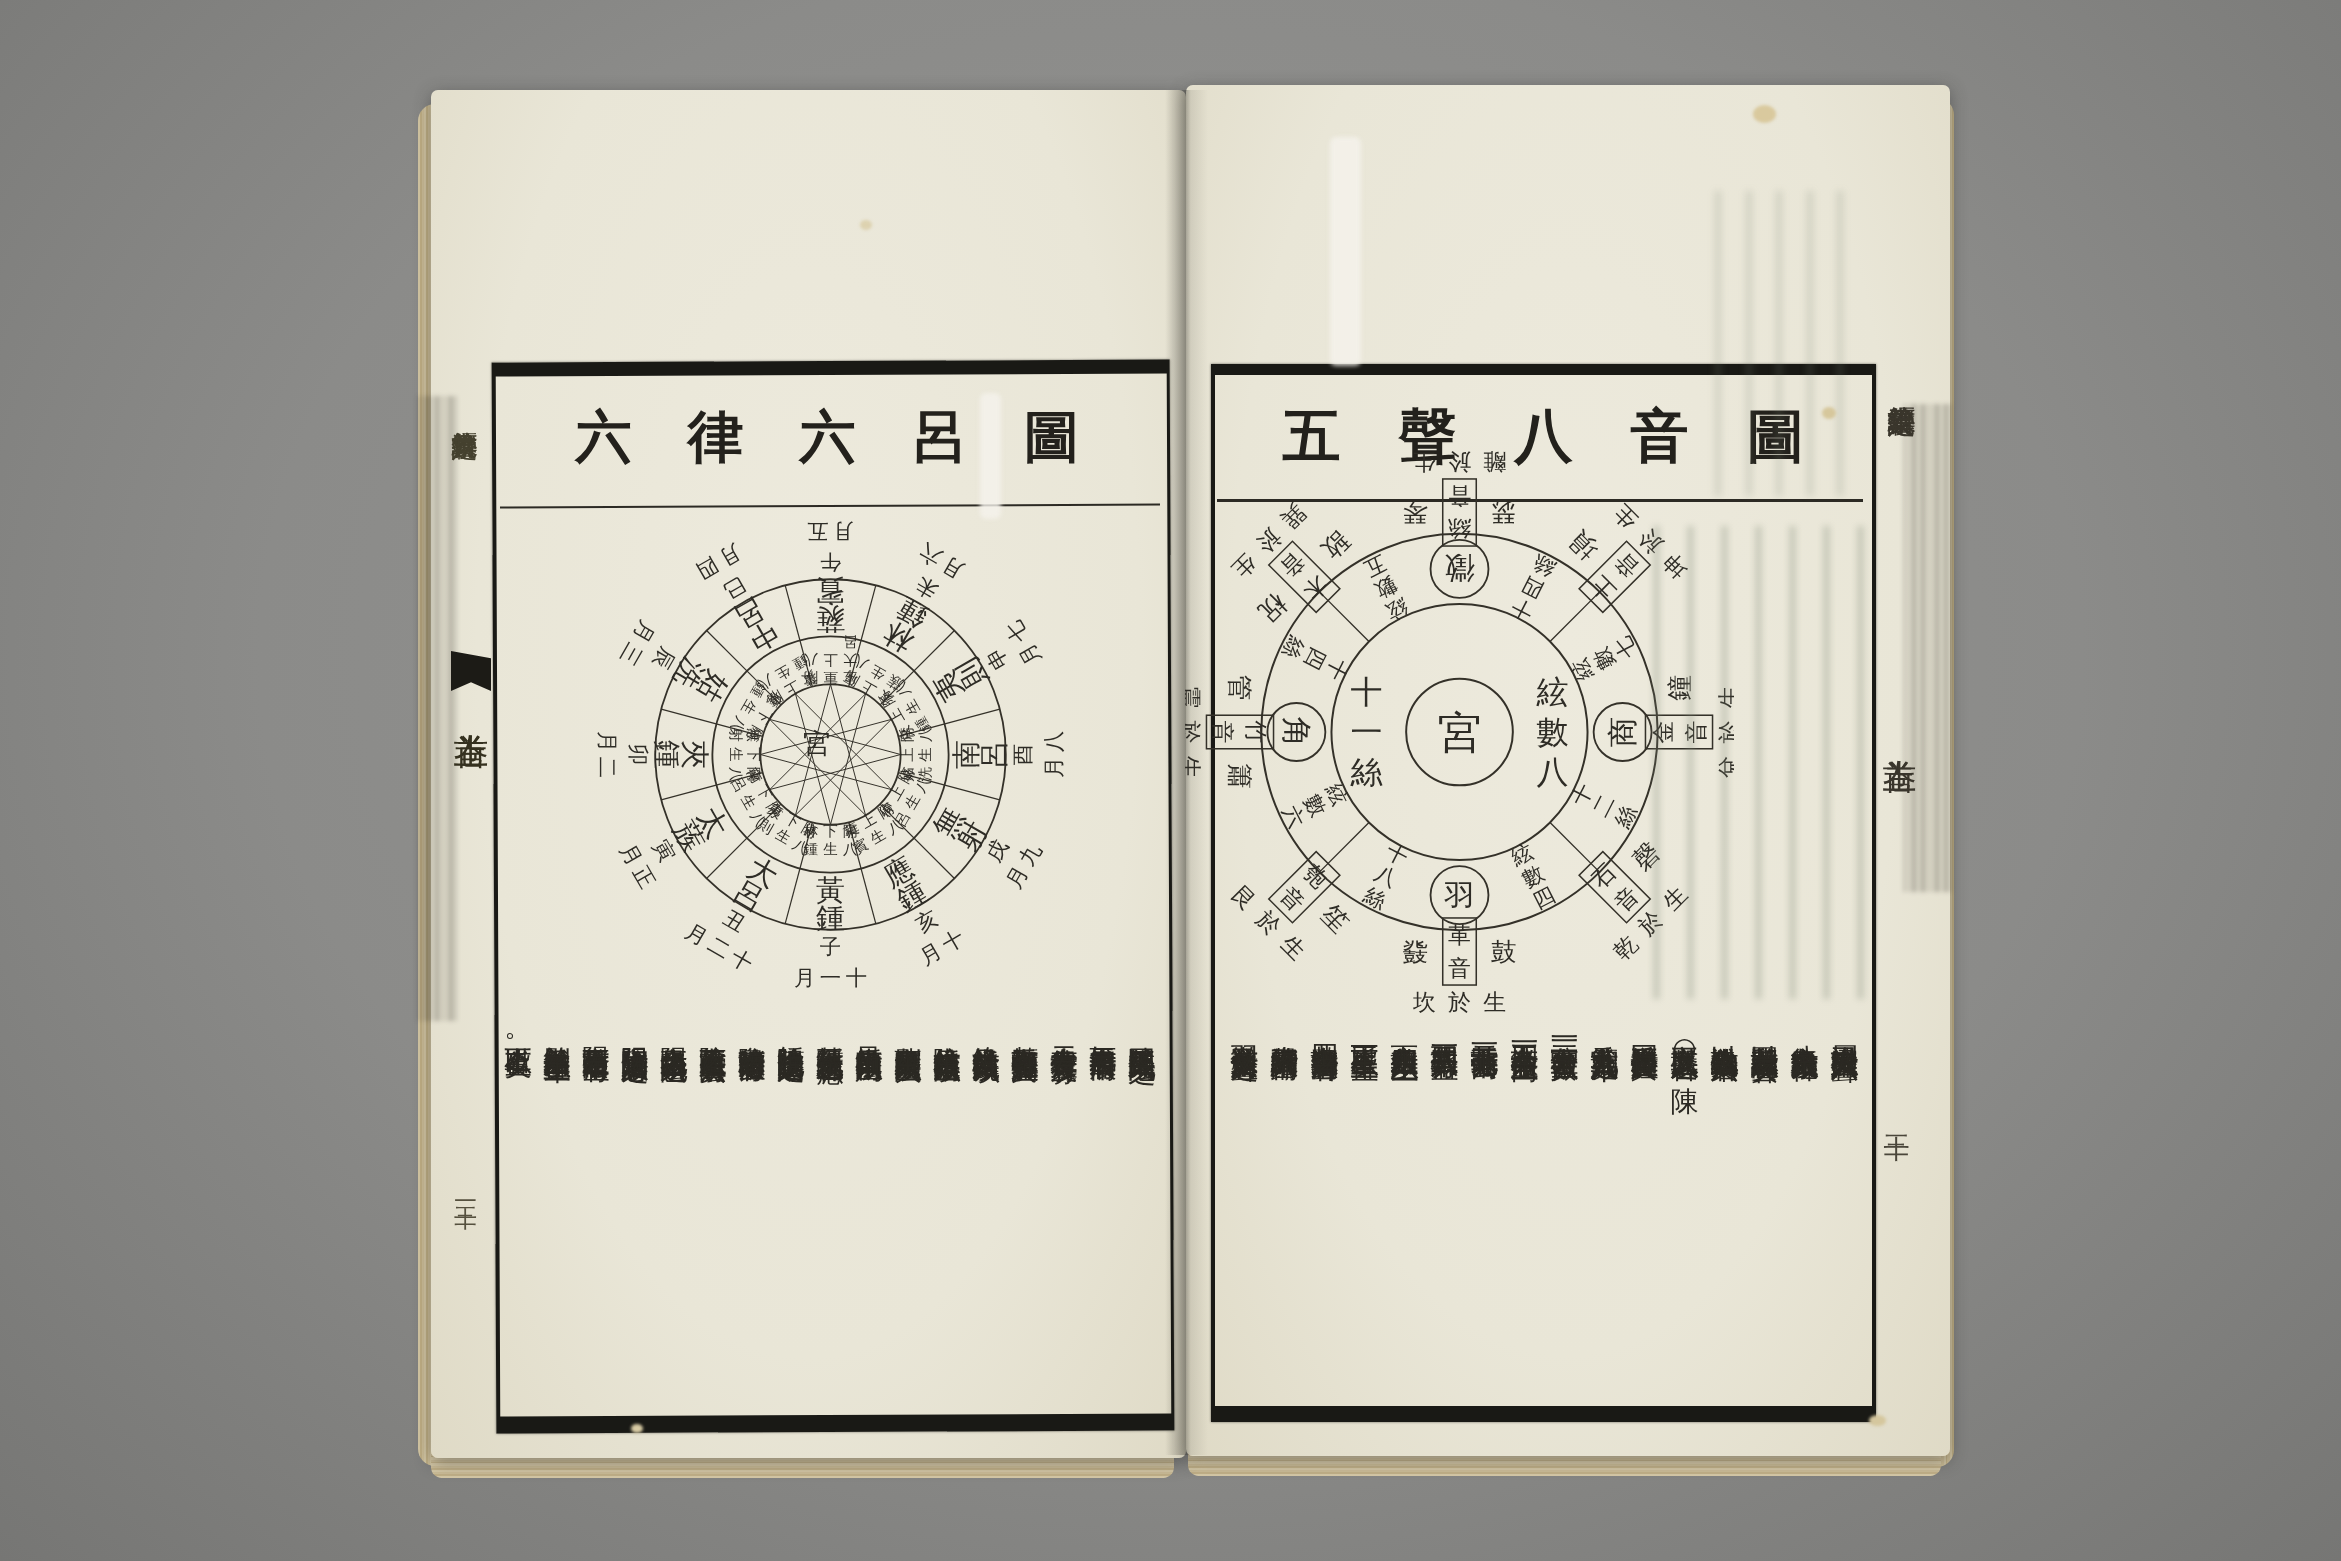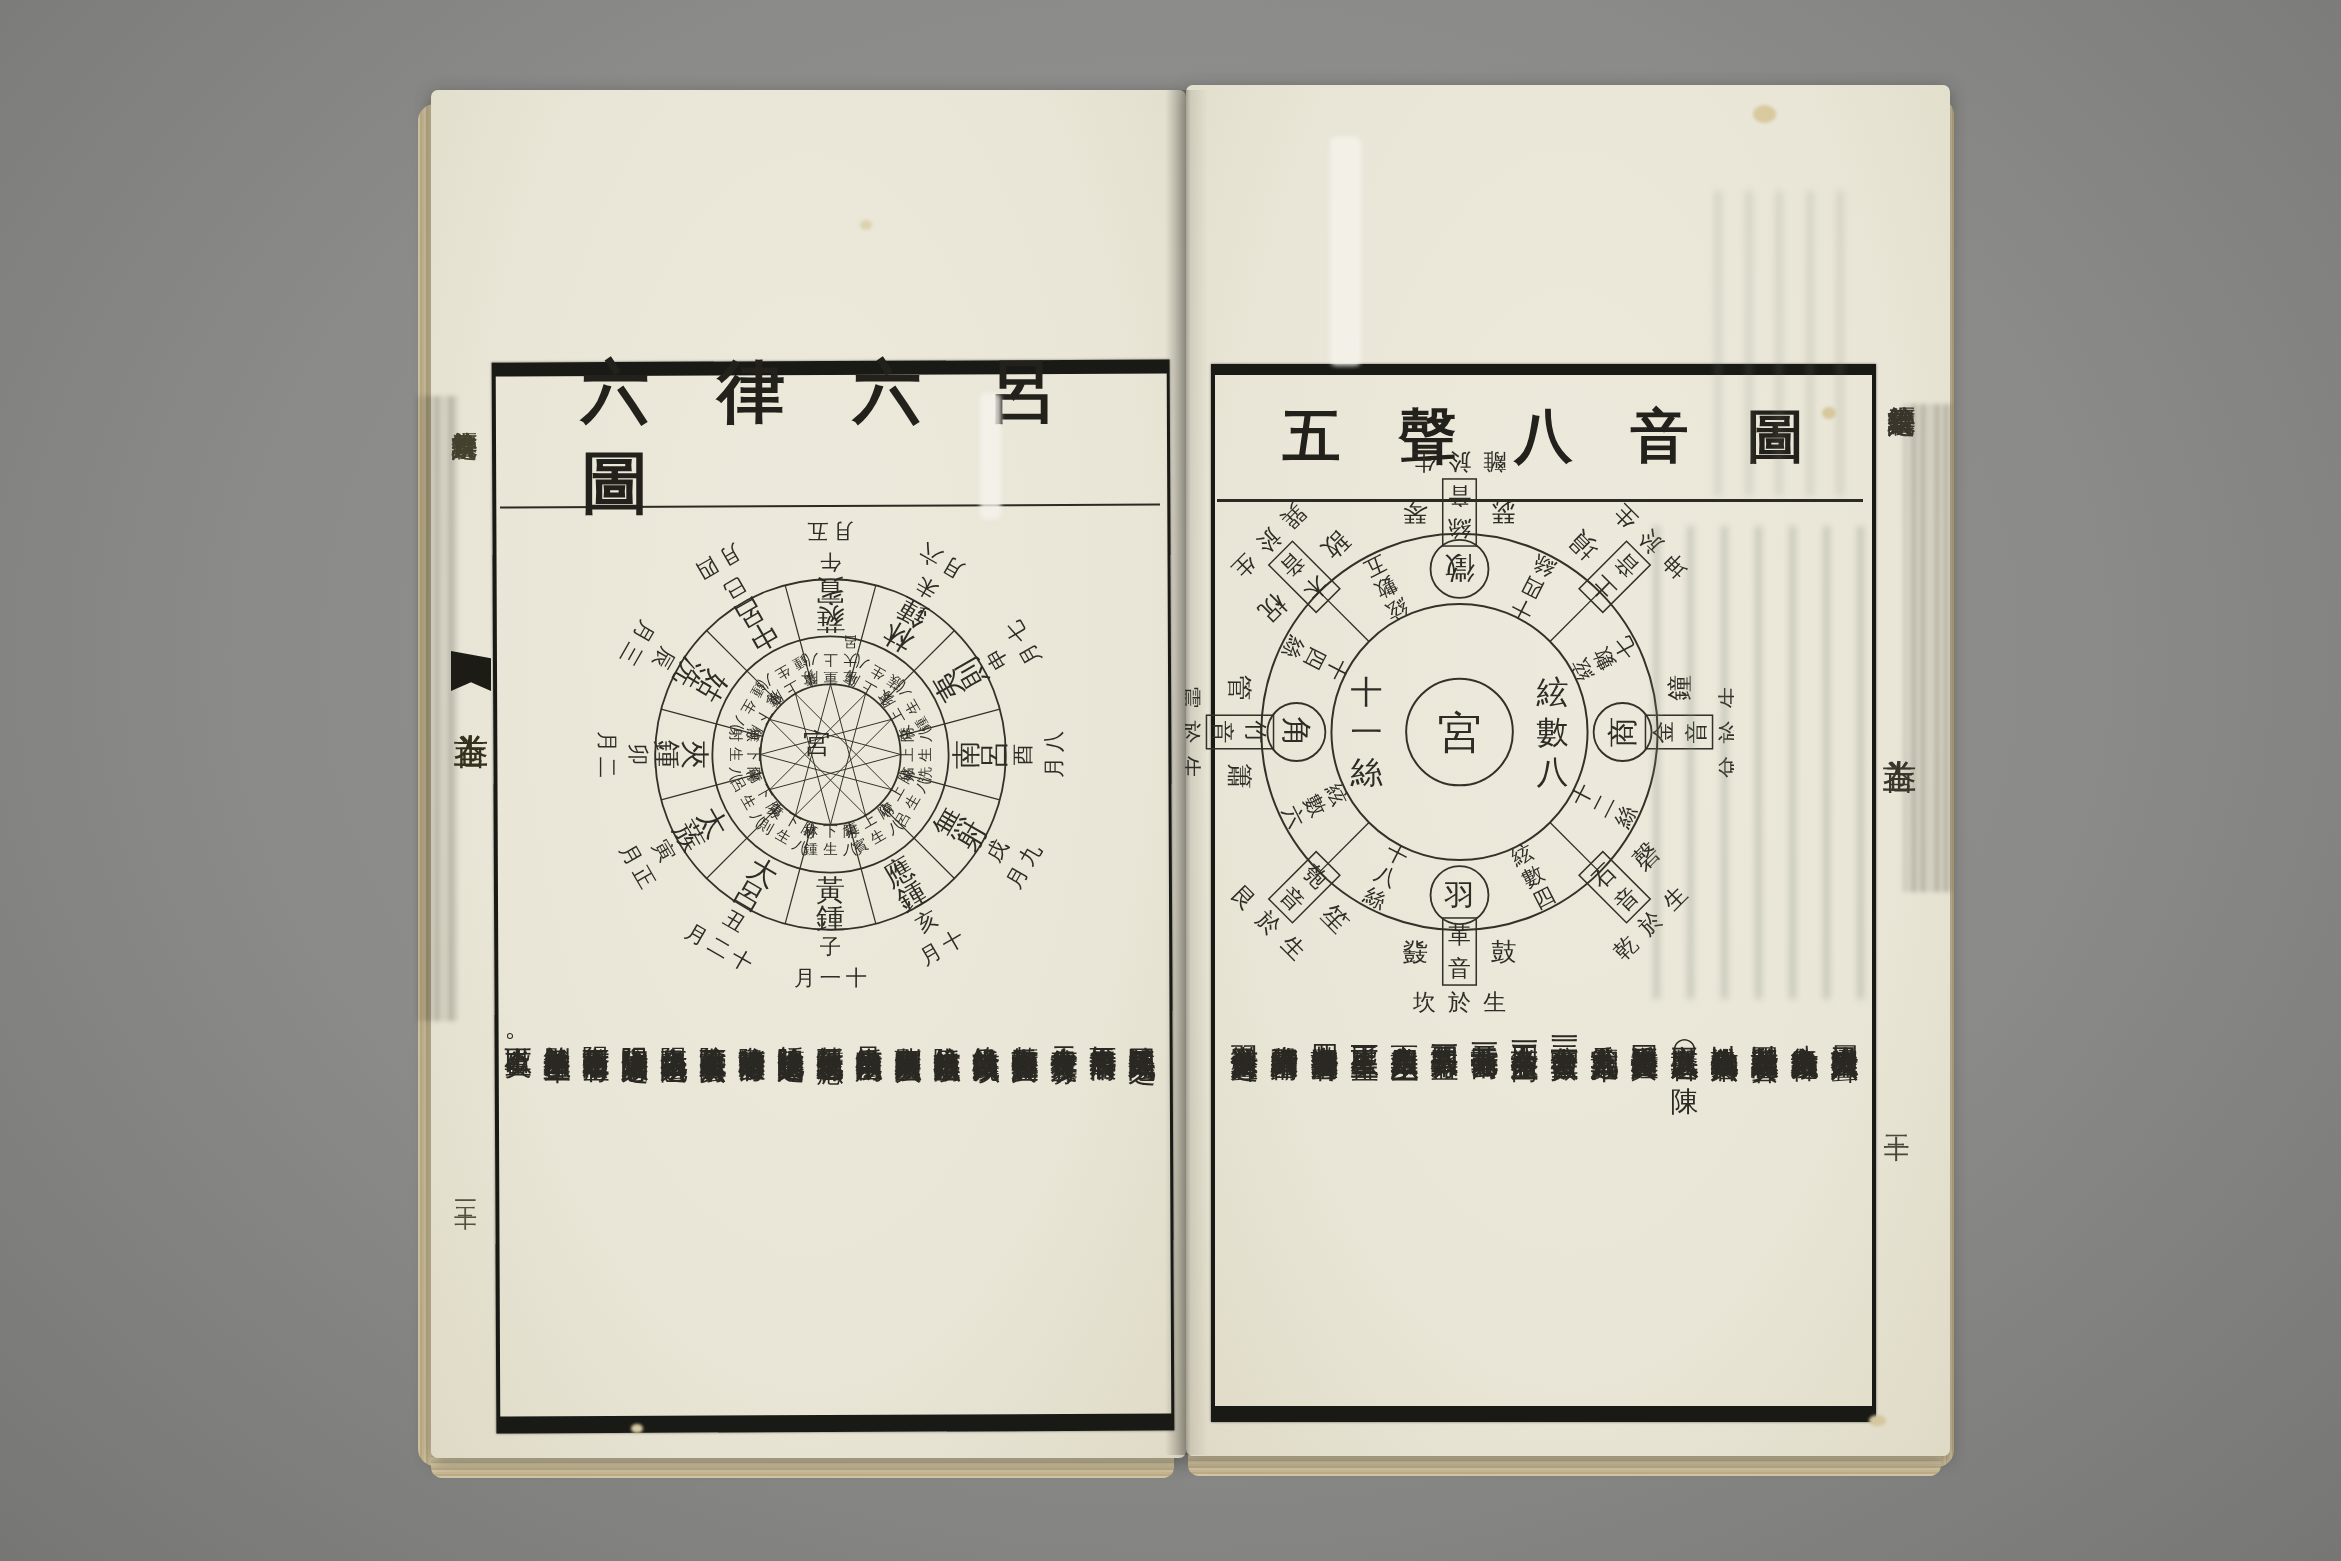--- a/index.html
+++ b/index.html
@@ -208,21 +208,21 @@
   <div class="margin-title" style="left:1882px;top:385px;height:343px;font-size:28px;">欽定書經傳說彙纂</div>
   <div class="margin-title" style="left:1877px;top:733px;height:114px;font-size:34px;">卷首上</div>
   <div class="margin-title" style="left:1880px;top:1115px;height:69px;font-size:26px;color:#4a463a;">三十</div>
 
   <div class="bleed" style="left:1653px;top:526px;width:221px;height:473px;"></div>
   <div class="bleed2" style="left:1715px;top:191px;width:152px;height:305px;"></div>
 
   <div class="frame" style="left:494px;top:361px;width:671px;height:1040px;border-width:14.5px 3.8px 17px 4.6px;box-shadow:0 0 2.3px rgba(20,20,16,.6);transform:rotate(-0.25deg);"></div>
   <div class="rule" style="left:500px;top:505px;width:660px;height:2.3px;transform:rotate(-0.25deg);"></div>
 
-  <div class="titleband" style="left:534px;top:381px;width:587px;height:114px;font-size:68px;font-weight:bold;margin-left:47px;">
+  <div class="titleband" style="left:534px;top:381px;width:587px;height:114px;font-size:56px;font-weight:bold;">
     <span id="title-left">六 律 六 呂 圖</span>
   </div>
 
   <svg id="svg-left" class="abs" style="left:579px;top:503px;" width="503" height="503" viewBox="0 0 660 660">
       <circle cx="330" cy="330" r="92" class="dline" stroke-width="2.4"></circle>
       <circle cx="330" cy="330" r="155" class="dline" stroke-width="2.4"></circle>
       <circle cx="330" cy="330" r="230" class="dline" stroke-width="2.4"></circle>
       <line x1="353.8113521494319" y1="241.1348239814057" x2="389.52838037357975" y2="107.83705995351428" class="dline" stroke-width="1.6"></line>
       <line x1="395.0538238691624" y1="264.9461761308376" x2="492.6345596729059" y2="167.36544032709406" class="dline" stroke-width="1.6"></line>
       <line x1="418.8651760185943" y1="306.1886478505681" x2="552.1629400464857" y2="270.47161962642025" class="dline" stroke-width="1.6"></line>

